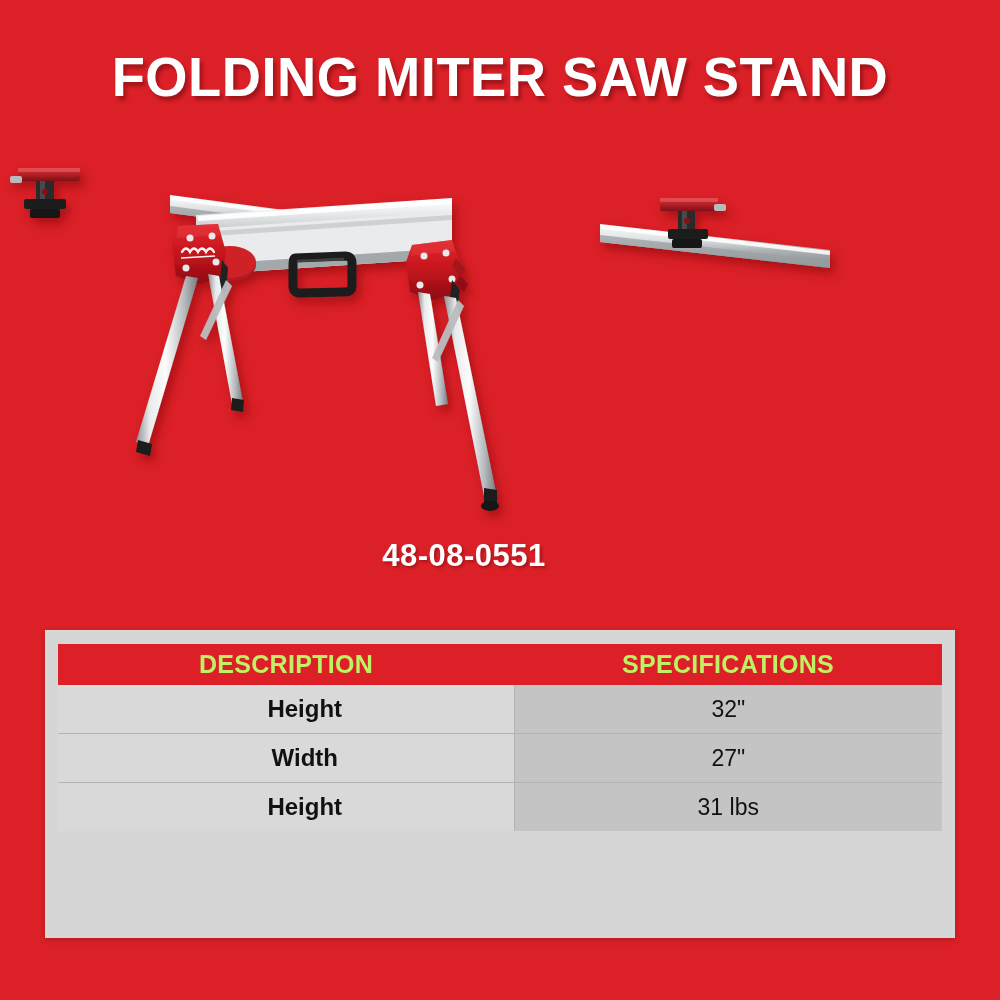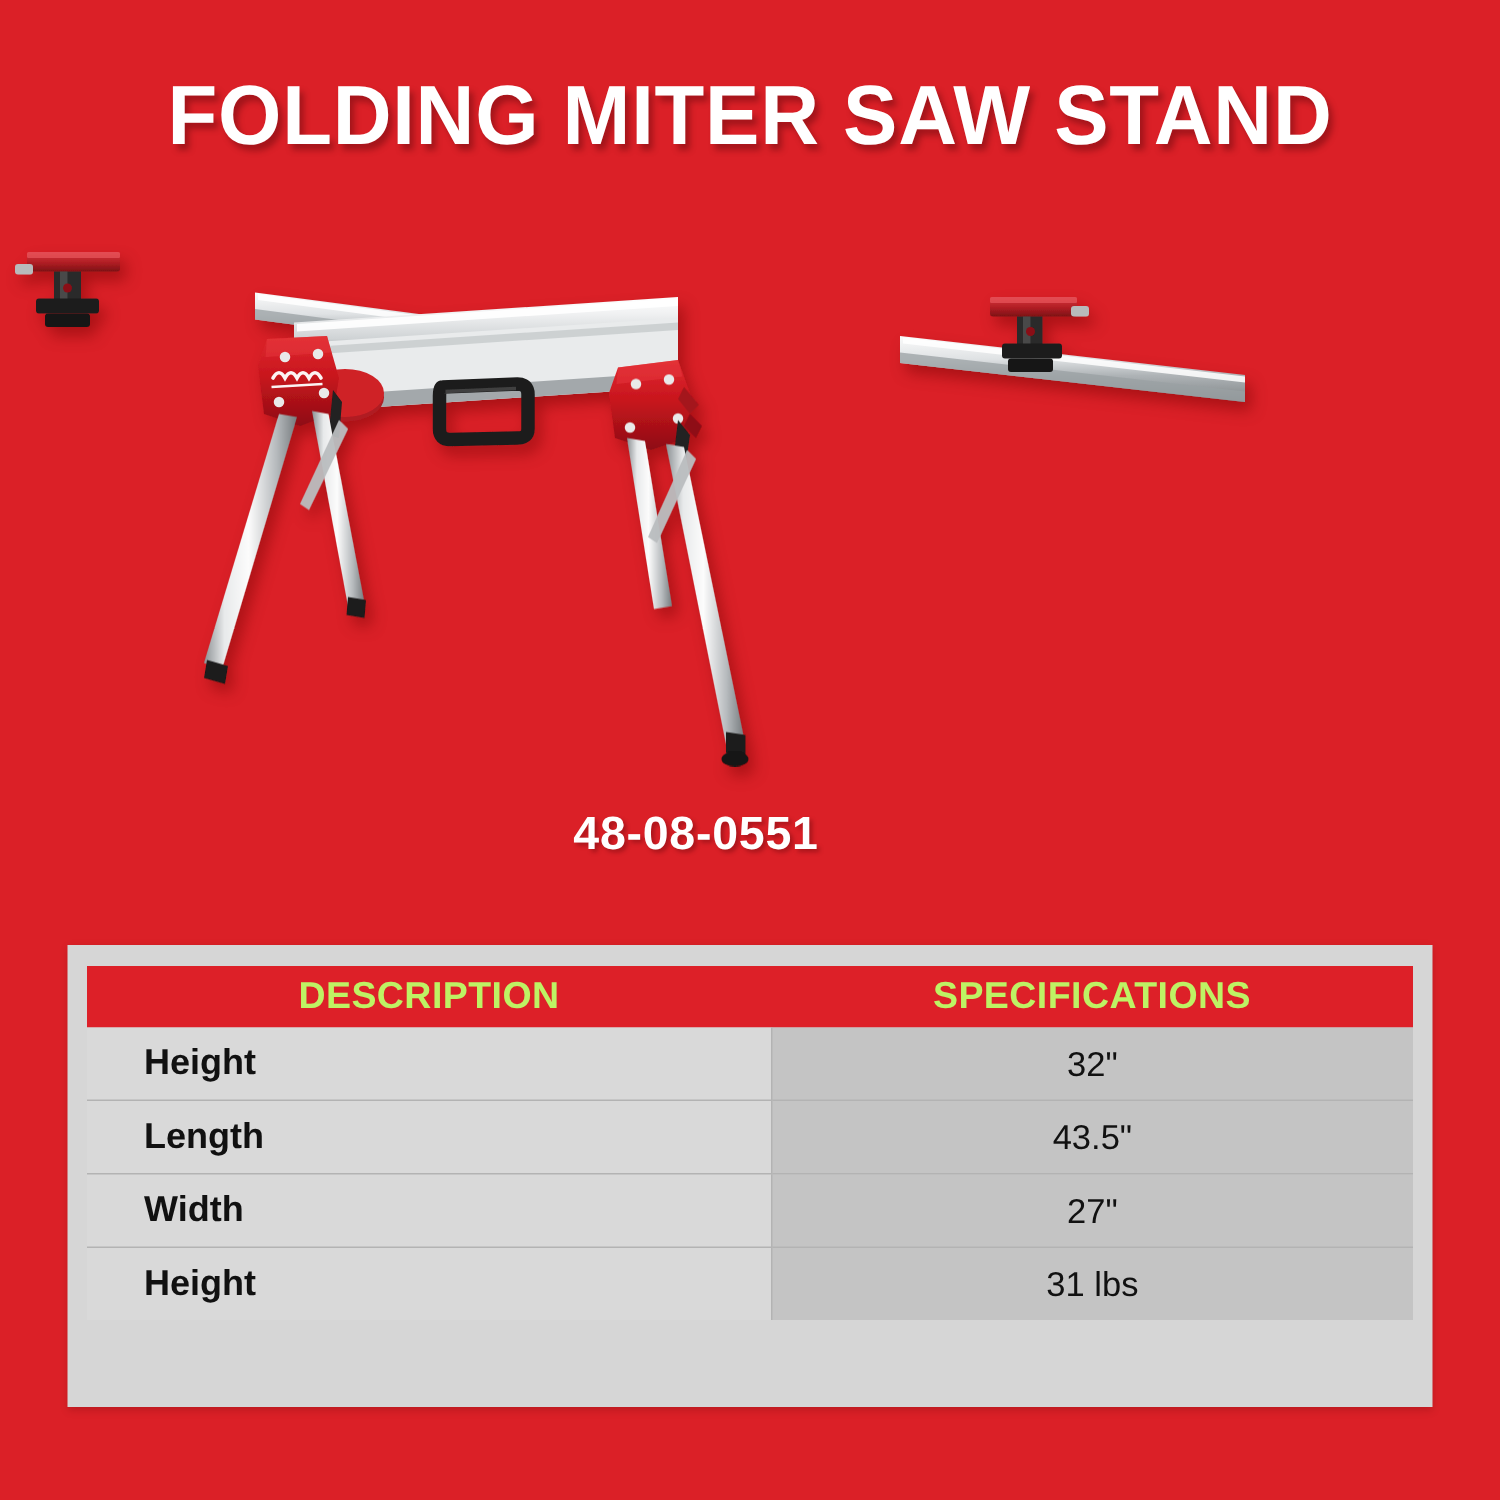--- a/index.html
+++ b/index.html
@@ -94,20 +94,21 @@
   .spec-table th.th-desc { width: 456px; }
 
   .spec-table td {
     height: 48px;
     padding: 0;
     vertical-align: middle;
     font-family: "Liberation Sans Narrow", "Liberation Sans", sans-serif;
     color: #111111;
     border-top: 1px solid #ffffff;
     border-bottom: 1px solid #b3b3b3;
+    text-align: center;
   }
   .spec-table tr:first-child td {
     border-top: none;
   }
   .spec-table tr:last-child td {
     border-bottom: none;
   }
   td.cell-desc {
     background: #d9d9d9;
     font-size: 24px;
@@ -275,24 +276,20 @@
         <th class="th-desc">DESCRIPTION</th>
         <th>SPECIFICATIONS</th>
       </tr>
     </thead>
     <tbody>
       <tr>
         <td class="cell-desc">Height</td>
         <td class="cell-spec">32"</td>
       </tr>
       <tr>
-        <td class="cell-desc">Length</td>
-        <td class="cell-spec">43.5"</td>
-      </tr>
-      <tr>
         <td class="cell-desc">Width</td>
         <td class="cell-spec">27"</td>
       </tr>
       <tr>
         <td class="cell-desc">Height</td>
         <td class="cell-spec">31 lbs</td>
       </tr>
     </tbody>
   </table>
 </div>

